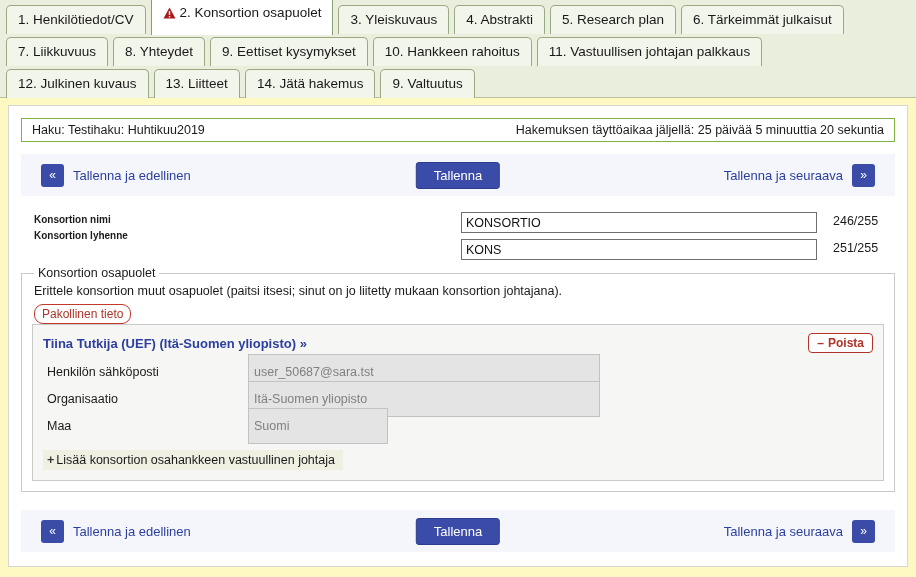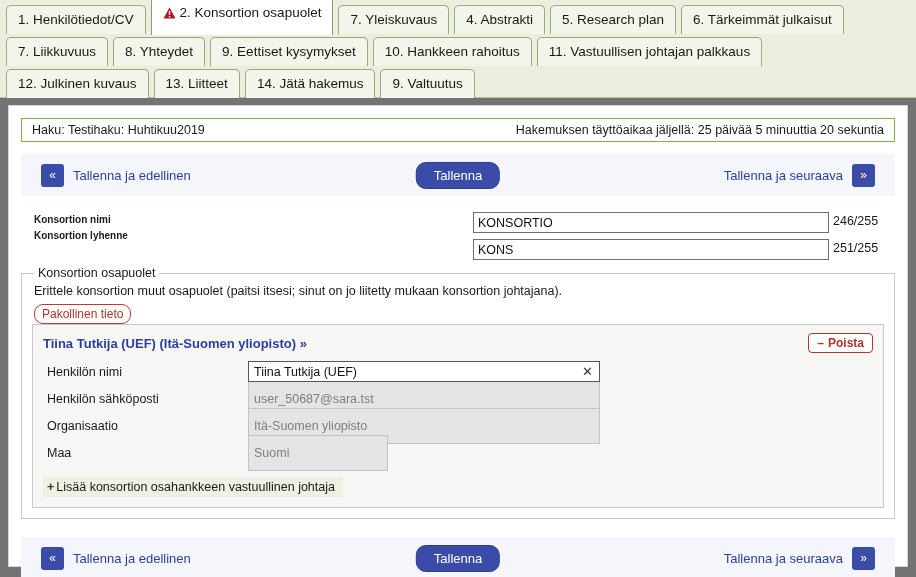--- a/index.html
+++ b/index.html
@@ -6,21 +6,21 @@
   html, body {
     margin: 0; padding: 0;
     width: 916px; height: 577px;
     overflow: hidden;
     background: #ffffff;
     font-family: "Liberation Sans", sans-serif;
   }
   #app {
     position: relative;
     width: 916px; height: 577px;
-    background: #737373;
+    background: #fef9c3;
   }
 
   
   .tabstrip {
     background: #e9eedd;
     border-bottom: 1px solid #b9c3a2;
     padding: 5px 0 0 6px;
     height: 98px;
   }
   .tabrow {
@@ -122,21 +122,21 @@
     text-decoration: none;
     cursor: pointer;
   }
   .save-btn {
     position: absolute;
     left: 50%;
     transform: translateX(-50%);
     background: #3b4ca8;
     color: #ffffff;
     border: 1px solid #2c3c8e;
-    border-radius: 10px;
+    border-radius: 3px;
     padding: 5px 17px;
     font-size: 13px;
     cursor: pointer;
     font-family: "Liberation Sans", sans-serif;
   }
 
   
   .namearea {
     margin: 14px 12px 0 12px;
     position: relative;
@@ -145,21 +145,21 @@
   .namelabels {
     position: absolute;
     left: 13px; top: 2px;
     font-size: 10px;
     font-weight: bold;
     color: #1a1a1a;
     line-height: 16px;
   }
   .ninput {
     position: absolute;
-    left: 452px;
+    left: 440px;
     width: 356px;
     height: 21px;
     border: 1px solid #6f6f6f;
     background: #fff;
     font-size: 12.5px;
     padding: 0 4px;
     color: #111;
     font-family: "Liberation Sans", sans-serif;
   }
   .ninput.r1 { top: 2px; }
@@ -304,21 +304,21 @@
         <span class="warn-icon">
           <svg width="13" height="12" viewBox="0 0 13 12">
               <polygon points="6.5,0.5 12.5,11.5 0.5,11.5" fill="#a91b1b"></polygon>
               <rect x="5.8" y="4" width="1.4" height="4" fill="#ffffff"></rect>
               <rect x="5.8" y="9" width="1.4" height="1.4" fill="#ffffff"></rect>
             </svg>
         </span>
         <span>2. Konsortion osapuolet</span>
       </div>
       <div class="tab">
-        <span>7. Yleiskuvaus</span>
+        <span>3. Yleiskuvaus</span>
       </div>
       <div class="tab">
         <span>4. Abstrakti</span>
       </div>
       <div class="tab">
         <span>5. Research plan</span>
       </div>
       <div class="tab">
         <span>6. Tärkeimmät julkaisut</span>
       </div>
@@ -393,27 +393,20 @@
 
       <div class="person">
         <div class="person-head">
           <span class="person-title">Tiina Tutkija (UEF) (Itä-Suomen yliopisto) »</span>
           <button class="del-btn">
             <span>–</span>
             <span>Poista</span>
           </button>
         </div>
 
-        <div class="frow">
-          <span class="flabel">Henkilön nimi</span>
-          <span class="fwrap">
-            <input class="finput w-name" value="Tiina Tutkija (UEF)" style="">
-            <span class="clear-x">✕</span>
-          </span>
-        </div>
 
         <div class="frow">
           <span class="flabel">Henkilön sähköposti</span>
           <input class="dinput w-mail" disabled="" value="user_50687@sara.tst" style="">
         </div>
 
         <div class="frow">
           <span class="flabel">Organisaatio</span>
           <input class="dinput w-org" disabled="" value="Itä-Suomen yliopisto" style="">
         </div>

